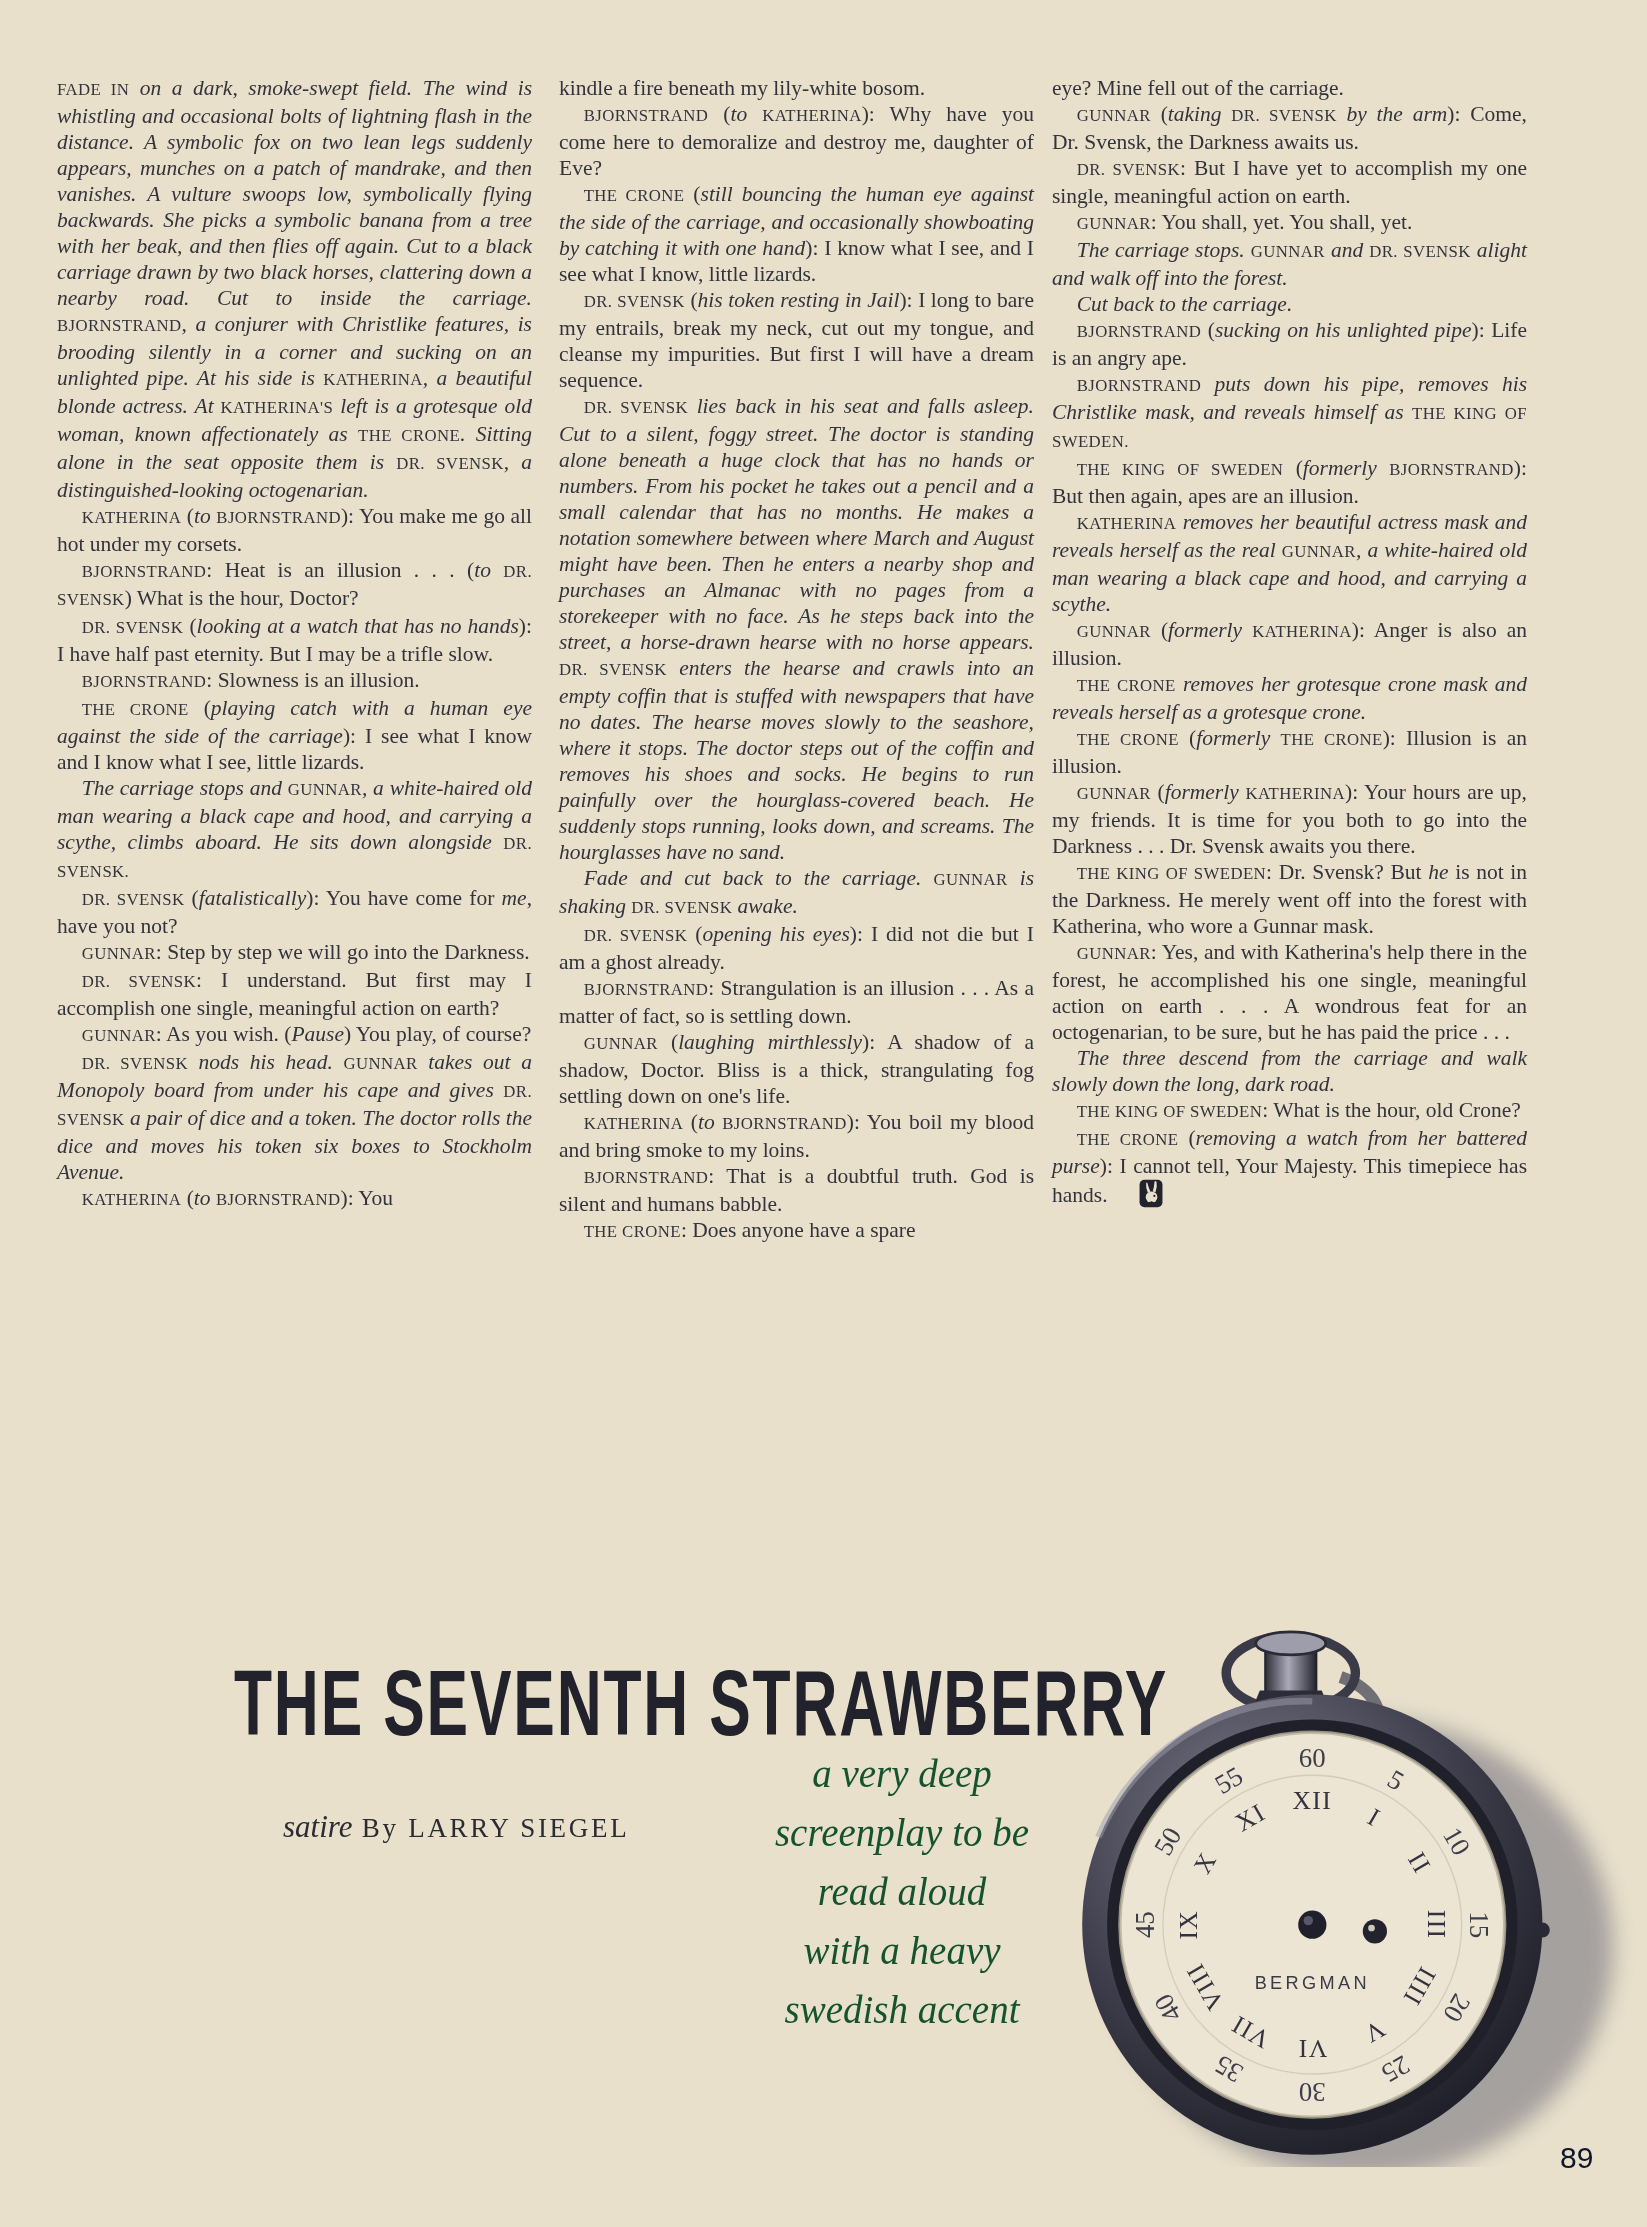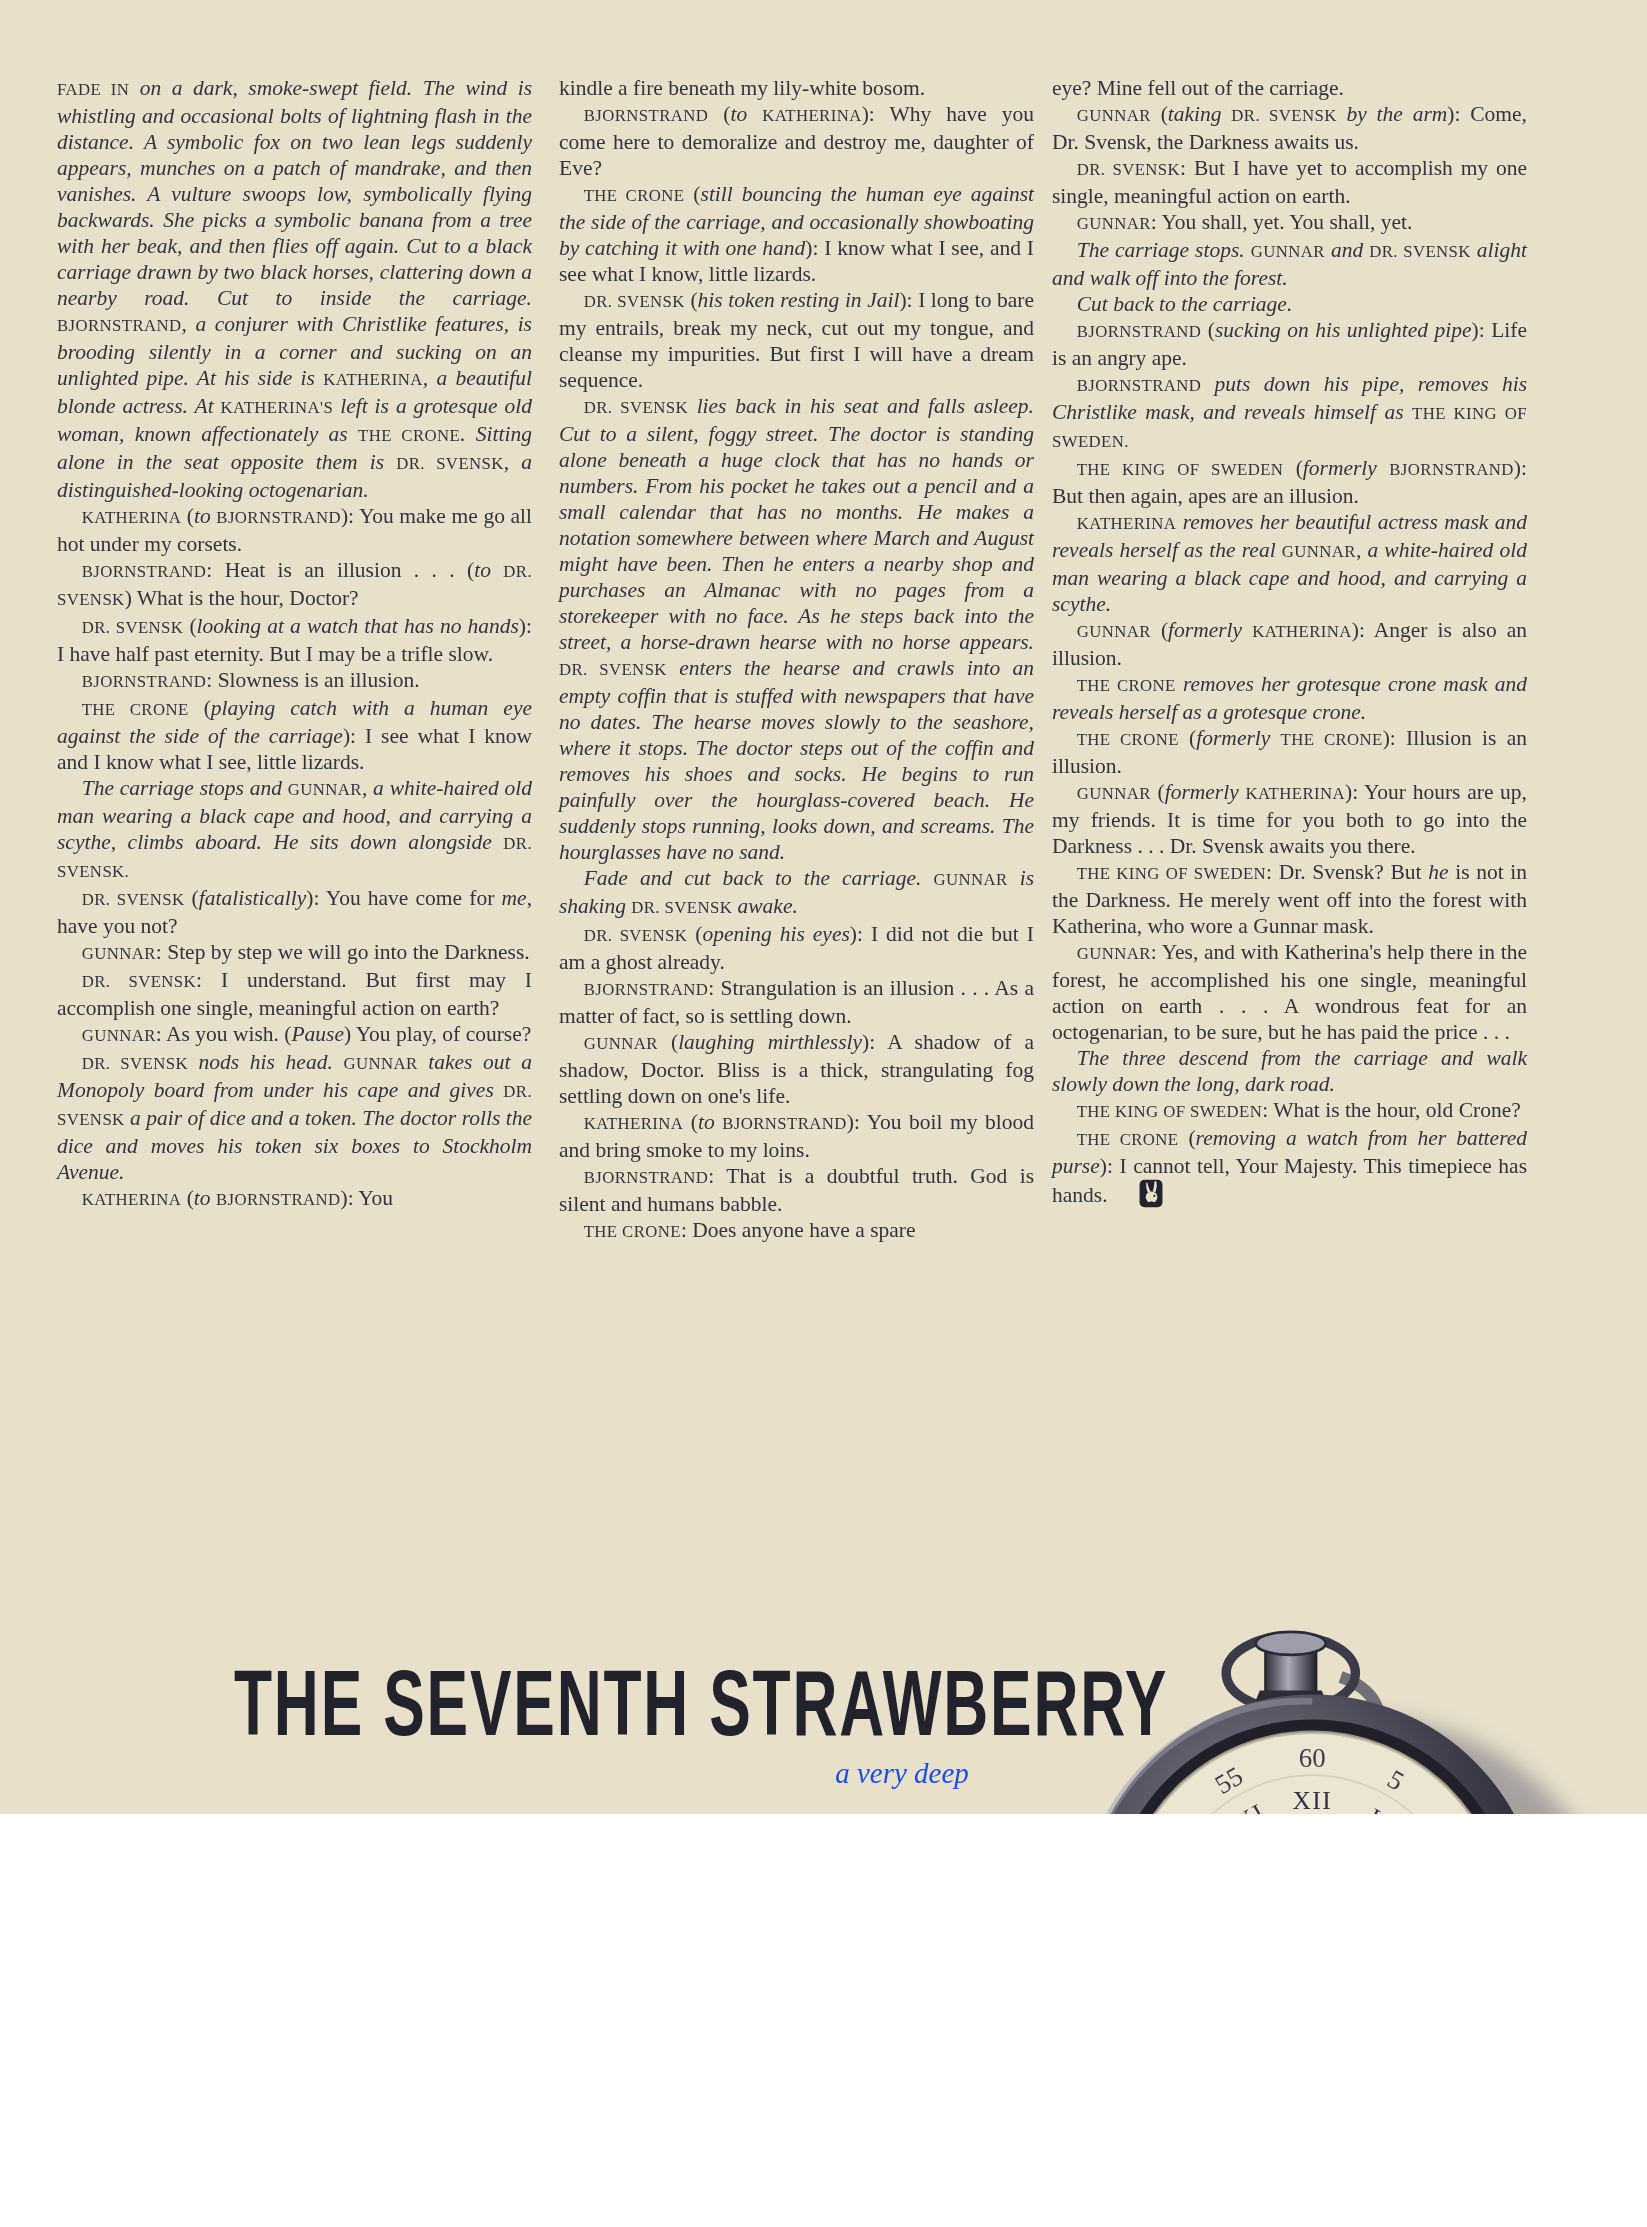--- a/index.html
+++ b/index.html
@@ -1,17 +1,17 @@
 <!DOCTYPE html>
 <html style="font-size:10.8px"><head>
 <meta charset="utf-8">
 <style>
   html,body { margin:0; padding:0; }
   .page {
-    position:relative; width:1647px; height:1814px;
+    position:relative; width:1647px; height:2227px;
     background:#e8e0cb;
     background-image: radial-gradient(ellipse at 45% 35%, rgba(255,255,255,0.18) 0%, rgba(255,255,255,0) 55%),
                       linear-gradient(180deg, #e7dfca 0%, #e9e1cc 60%, #e6decа 100%);
     font-family:"Liberation Serif", serif;
     color:#33333c; overflow:hidden;
   }
   .col {
     position:absolute; top:75px; width:475px; height:1561px;
     font-size:21.5px; line-height:26px; text-align:justify;
   }
@@ -32,21 +32,21 @@
   .byline {
     position:absolute; left:283px; top:1809px; width:592px;
     text-align:left; color:#2b2b33; white-space:nowrap;
   }
   .byline-satire { font-style:italic; font-size:31px; }
   .byline-name { font-size:27px; letter-spacing:2.7px; margin-left:9.4px; }
   .tagline {
     position:absolute; left:626px; top:1744px; width:552px; text-align:center;
   }
   .tagline-line {
-    font-style:italic; font-size:29px; line-height:59px; color:#1d4ed8;
+    font-style:italic; font-size:39px; line-height:59px; color:#14532d;
   }
   .page-number {
     position:absolute; left:1560px; top:2141px;
     font-family:"Liberation Sans", sans-serif; font-size:30px; color:#0f172a;
   }
   .watch-wrap { position:absolute; left:1023px; top:1615px; width:619px; height:552px; }
   .watch-minute-num { font-family:"Liberation Serif", serif; font-size:40px; fill:#3e3e4b; }
   .watch-hour-num { font-family:"Liberation Serif", serif; font-size:38px; fill:#33333f; letter-spacing:2px; }
   .watch-brand { font-family:"Liberation Sans", sans-serif; font-size:27px; letter-spacing:5px; fill:#3b3b47; }
 </style>

